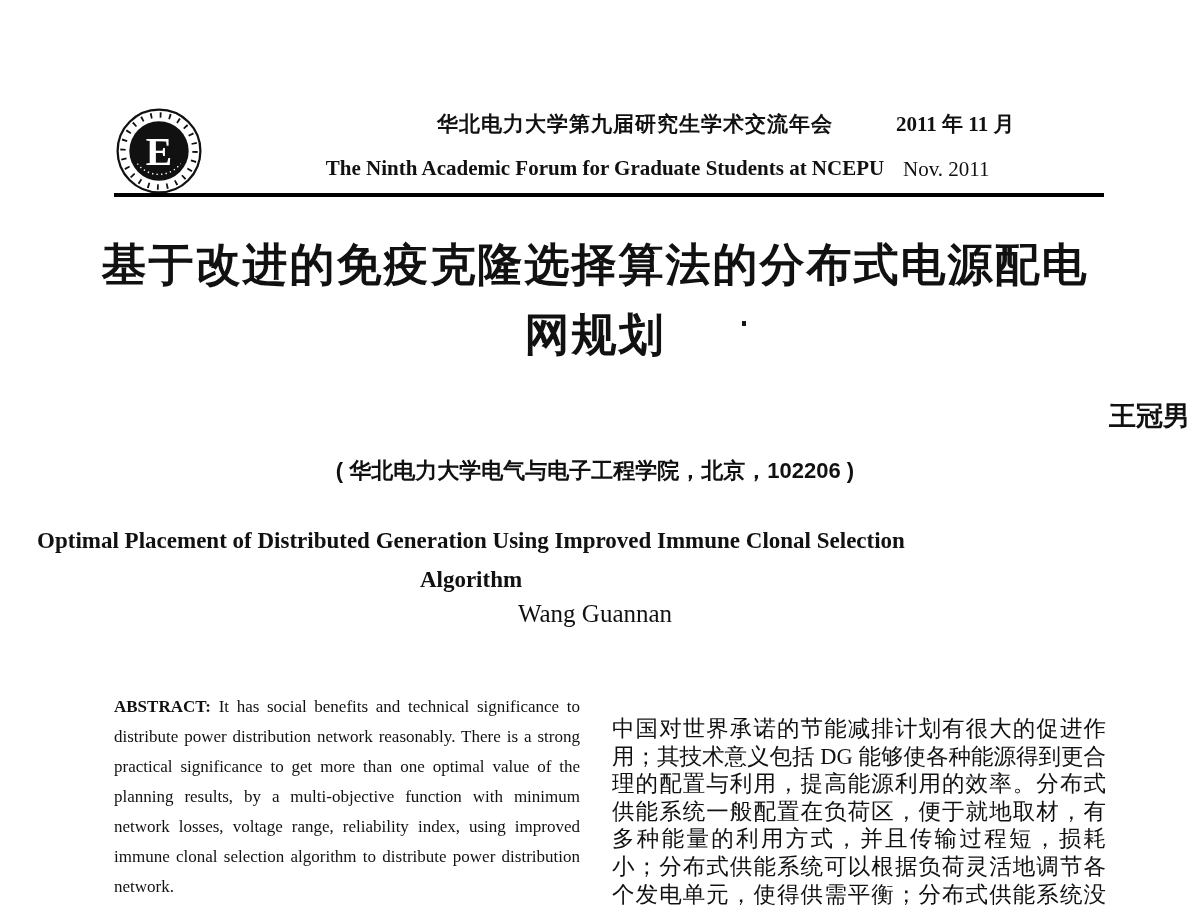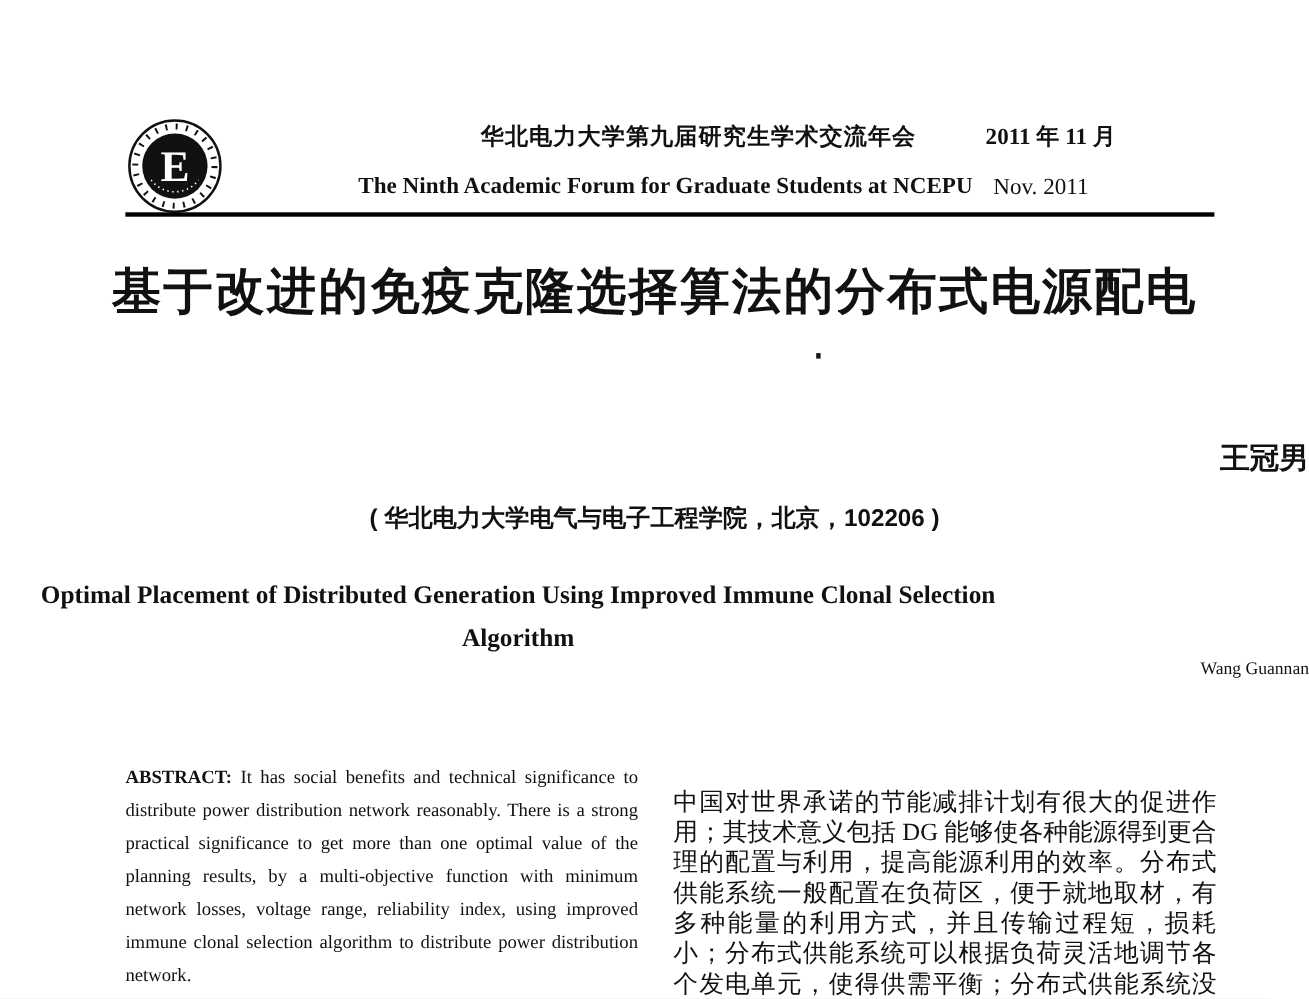--- a/index.html
+++ b/index.html
@@ -44,21 +44,21 @@
     font-weight:700; font-size:22px;
   }
 
   
   .title-en-1, .title-en-2 {
     left:0; width:942px; text-align:center;
     font-weight:700; font-size:23px;
   }
   .title-en-1 { top:528px; }
   .title-en-2 { top:567px; }
-  .author-en { left:0; top:600px; width:1190px; text-align:right; font-size:16px; }
+  .author-en { left:0; top:600px; width:1190px; text-align:center; font-size:25px; }
   .affil-en  { left:0; top:629px; width:1190px; text-align:center; font-size:20px; }
 
   
   .col-left {
     left:114px; top:692px; width:466px;
     font-size:17px; line-height:30px; text-align:justify;
   }
   .col-left b { font-weight:700; }
   .col-right {
     left:612px; top:684px; width:494px;
@@ -83,20 +83,21 @@
     <text x="50" y="65" text-anchor="middle" font-size="44" font-weight="bold" fill="#fff" font-family="'Liberation Serif',serif">E</text>
   </svg>
 
   <div class="abs hdr-forum-cn">华北电力大学第九届研究生学术交流年会</div>
   <div class="abs hdr-forum-en">The Ninth Academic Forum for Graduate Students at NCEPU</div>
   <div class="abs hdr-date-cn">2011 年 11 月</div>
   <div class="abs hdr-date-en">Nov. 2011</div>
   <div class="abs hdr-rule"></div>
 
   <div class="abs title-cn-1">基于改进的免疫克隆选择算法的分布式电源配电</div>
+  <div class="abs title-cn-2">网规划</div>
   <div class="abs artifact-dot"></div>
 
   <div class="abs author-cn">王冠男</div>
   <div class="abs affil-cn">( 华北电力大学电气与电子工程学院，北京，102206 )</div>
 
   <div class="abs title-en-1">Optimal Placement of Distributed Generation Using Improved Immune Clonal Selection</div>
   <div class="abs title-en-2">Algorithm</div>
   <div class="abs author-en">Wang Guannan</div>
 
   <div class="abs col-left"><b>ABSTRACT:</b> <span>It has social benefits and technical significance to distribute power distribution network reasonably. There is a strong practical significance to get more than one optimal value of the planning results, by a multi-objective function with minimum network losses, voltage range, reliability index, using improved immune clonal selection algorithm to distribute power distribution network.</span>

